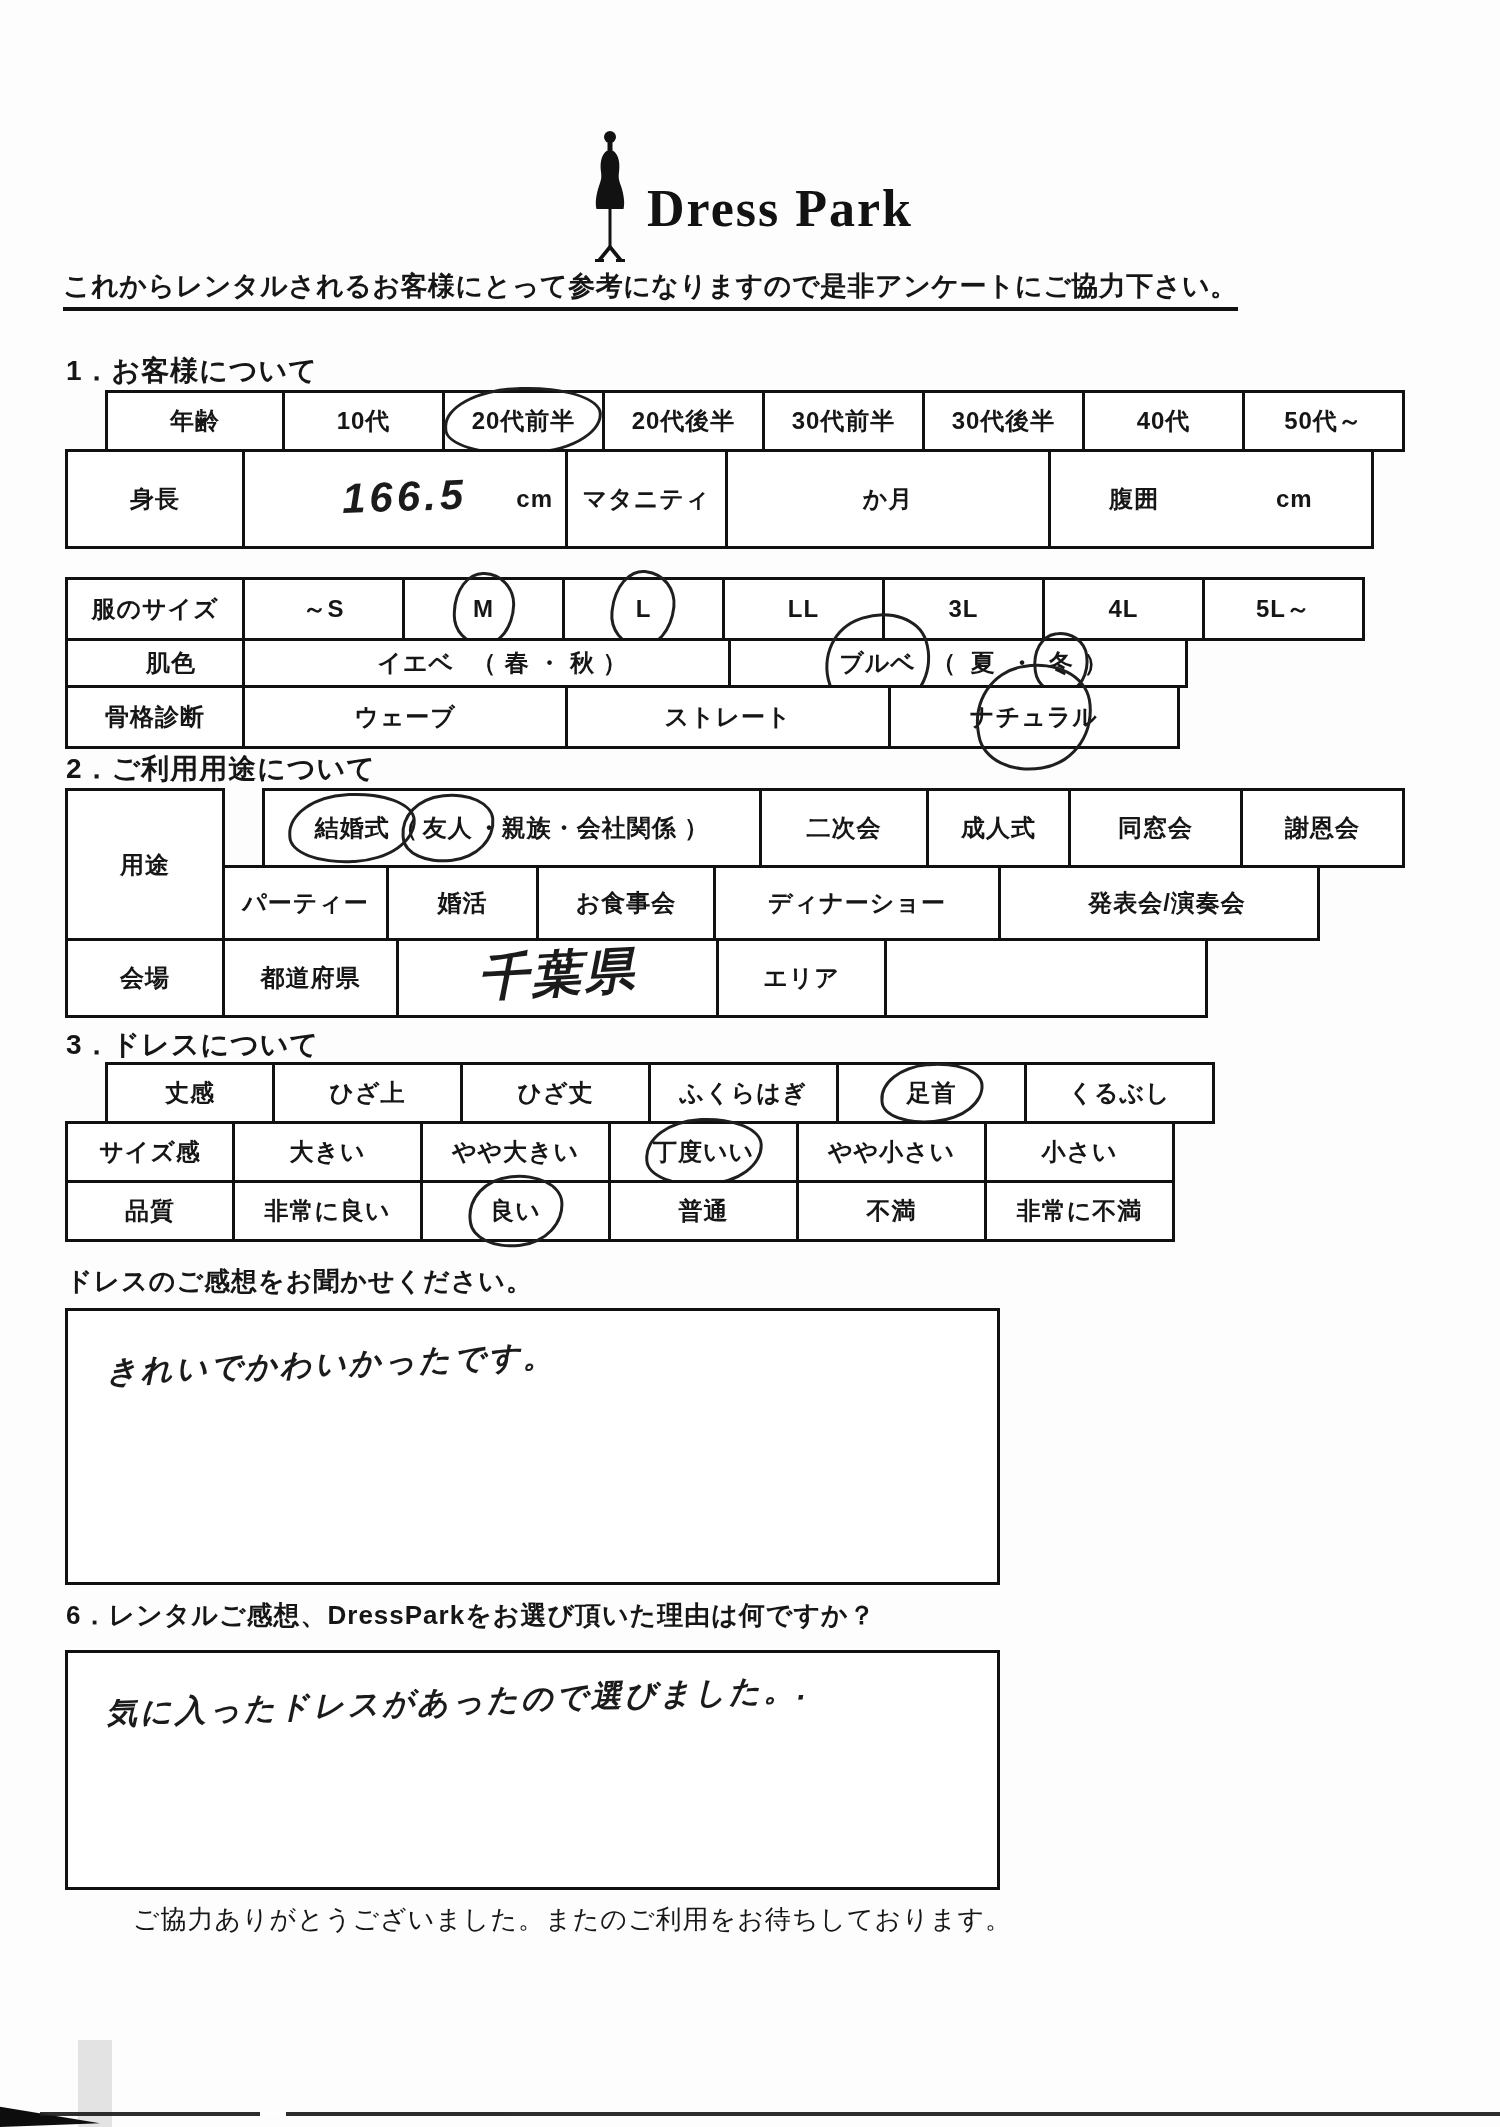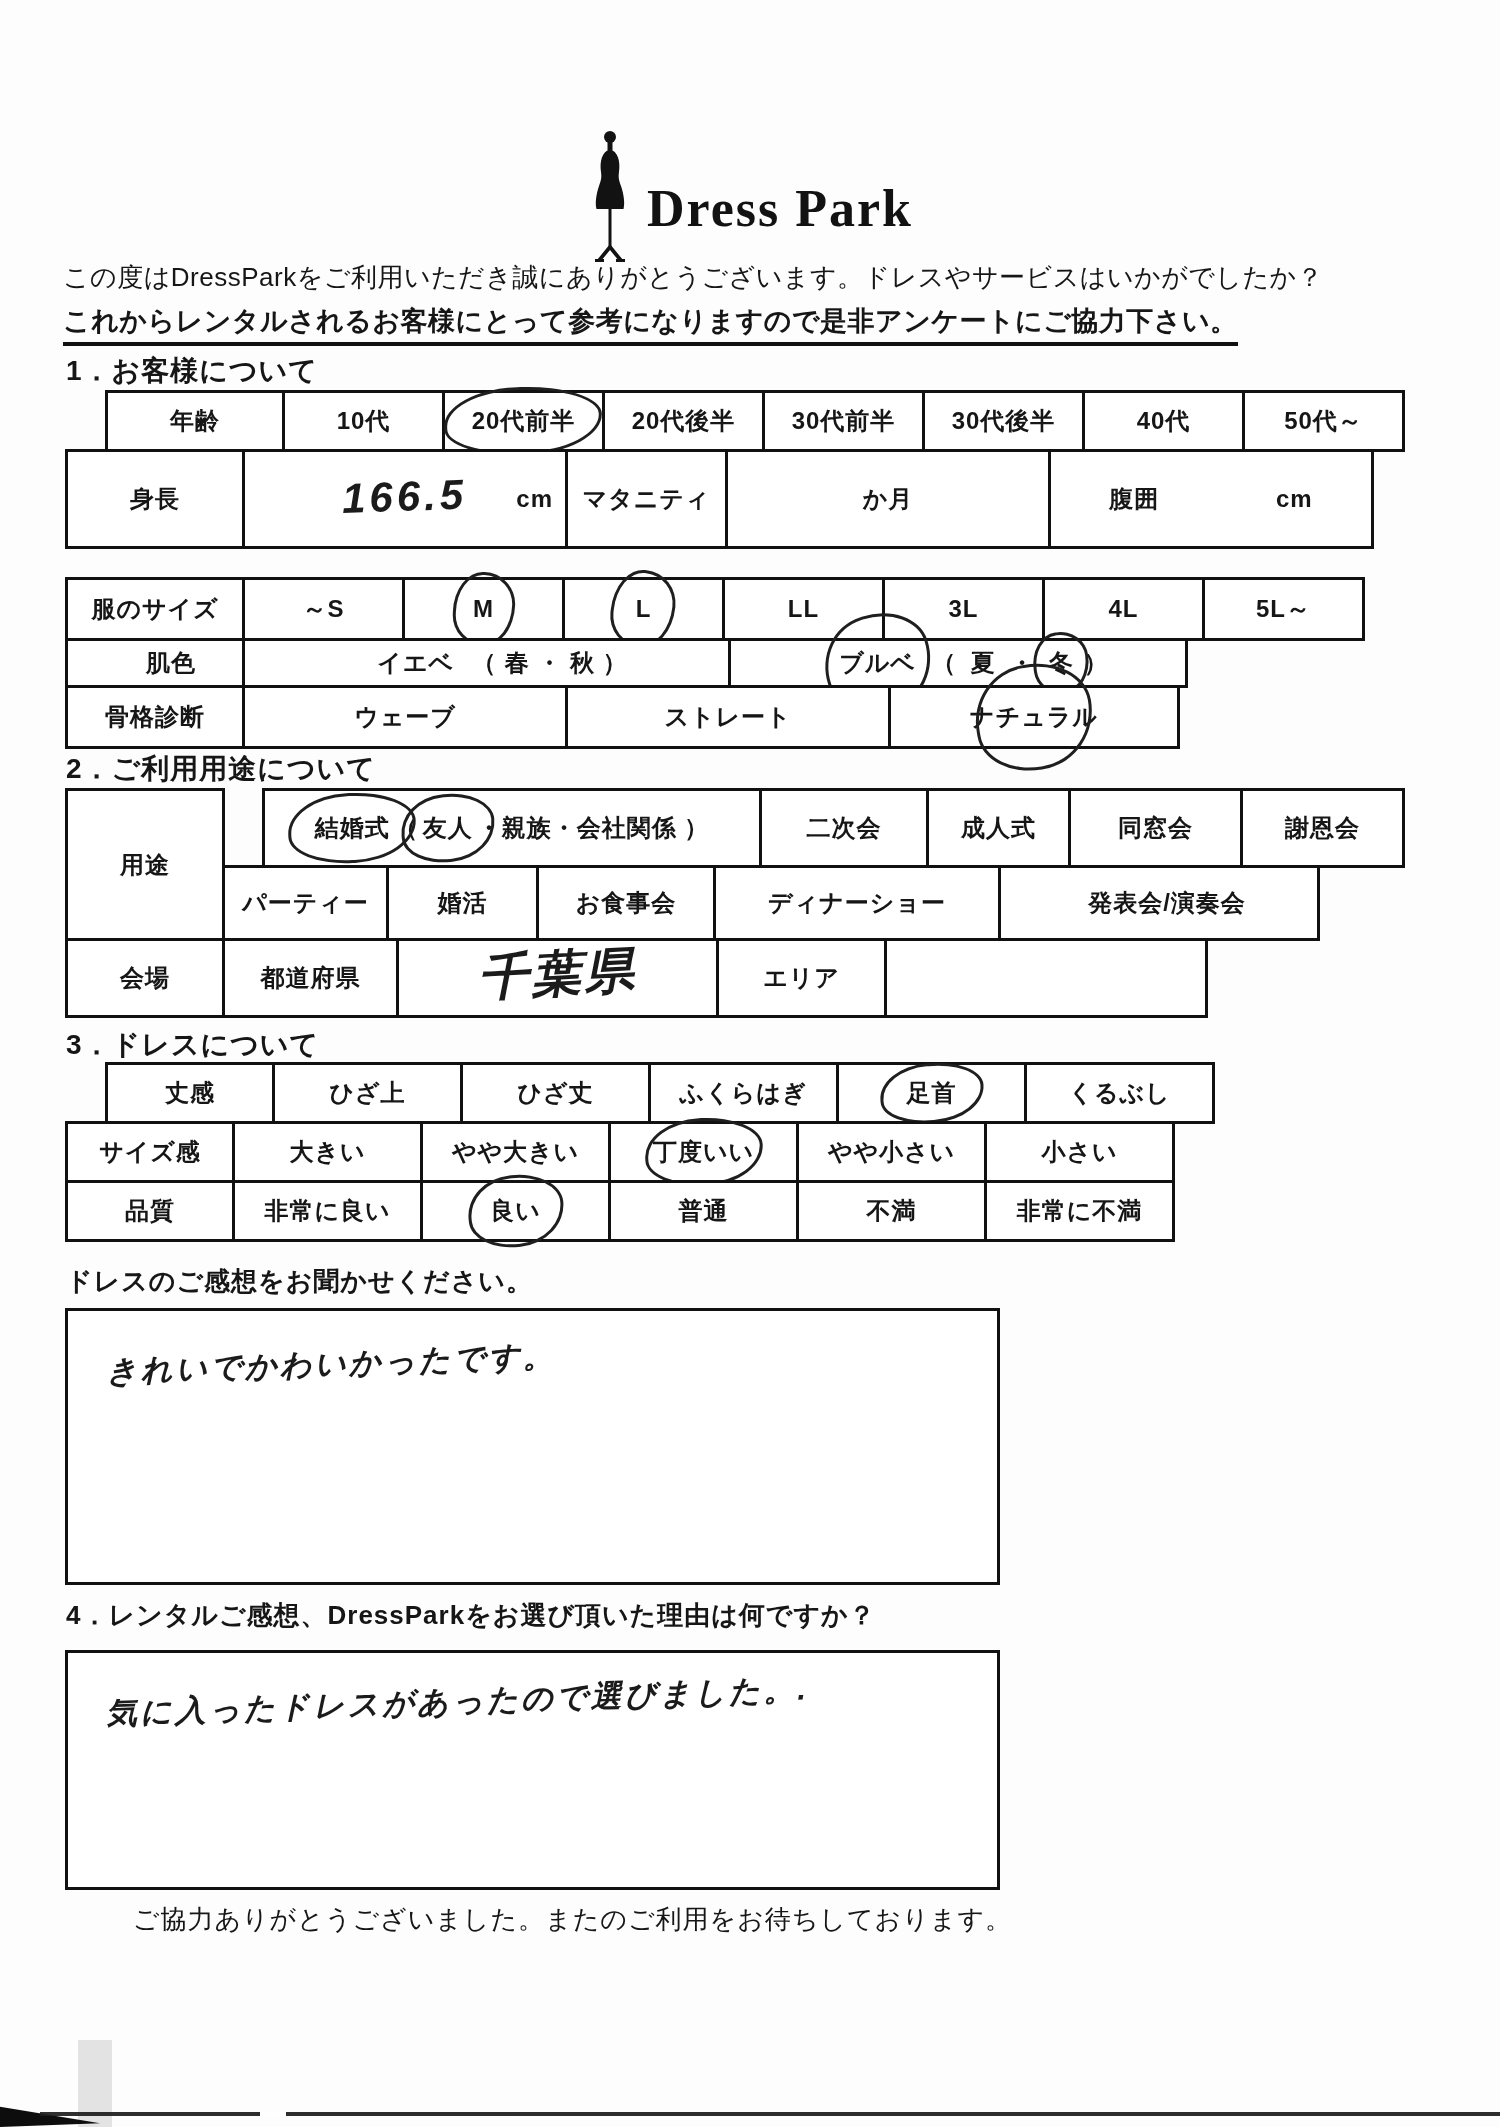--- a/index.html
+++ b/index.html
@@ -140,21 +140,20 @@
         <rect x="21.5" y="81" width="3" height="38"></rect>
         <path d="M23 116 L10 132 L14 133 L23 122 L32 133 L36 132 Z"></path>
         <rect x="8" y="131" width="9" height="3"></rect>
         <rect x="29" y="131" width="9" height="3"></rect>
       </svg>
     </span>
     <span class="logo-text">Dress Park</span>
   </div>
 
   <div class="intro">
-    <div class="intro-line1">この度はDressParkをご利用いただき誠にありがとうございます。ドレスやサービスはいかがでしたか？</div>
     <div class="intro-line2">これからレンタルされるお客様にとって参考になりますので是非アンケートにご協力下さい。</div>
   </div>
 
   <div class="sec-head" style="top:352px;">1．お客様について</div>
 
   <div class="tbl t1">
     <div class="row r-age">
       <div class="cell lbl w-lab">年齢</div>
       <div class="cell w-1">10代</div>
       <div class="cell w-1">
@@ -289,21 +288,21 @@
       <div class="cell w3-opt">不満</div>
       <div class="cell w3-opt">非常に不満</div>
     </div>
   </div>
 
   <div class="q-head" style="top:1264px;">ドレスのご感想をお聞かせください。</div>
   <div class="answer-box box1">
     <span class="hw hw-comment">きれいでかわいかったです。</span>
   </div>
 
-  <div class="q-head" style="top:1598px;">4．レンタルご感想、DressParkをお選び頂いた理由は何ですか？</div>
+  <div class="q-head" style="top:1598px;">6．レンタルご感想、DressParkをお選び頂いた理由は何ですか？</div>
   <div class="answer-box box2">
     <span class="hw hw-comment">気に入ったドレスがあったので選びました。.</span>
   </div>
 
   <div class="closing">ご協力ありがとうございました。またのご利用をお待ちしております。</div>
 
   <div class="artifact-streak"></div>
   <div class="artifact-wedge"></div>
   <div class="artifact-line"></div>
 

